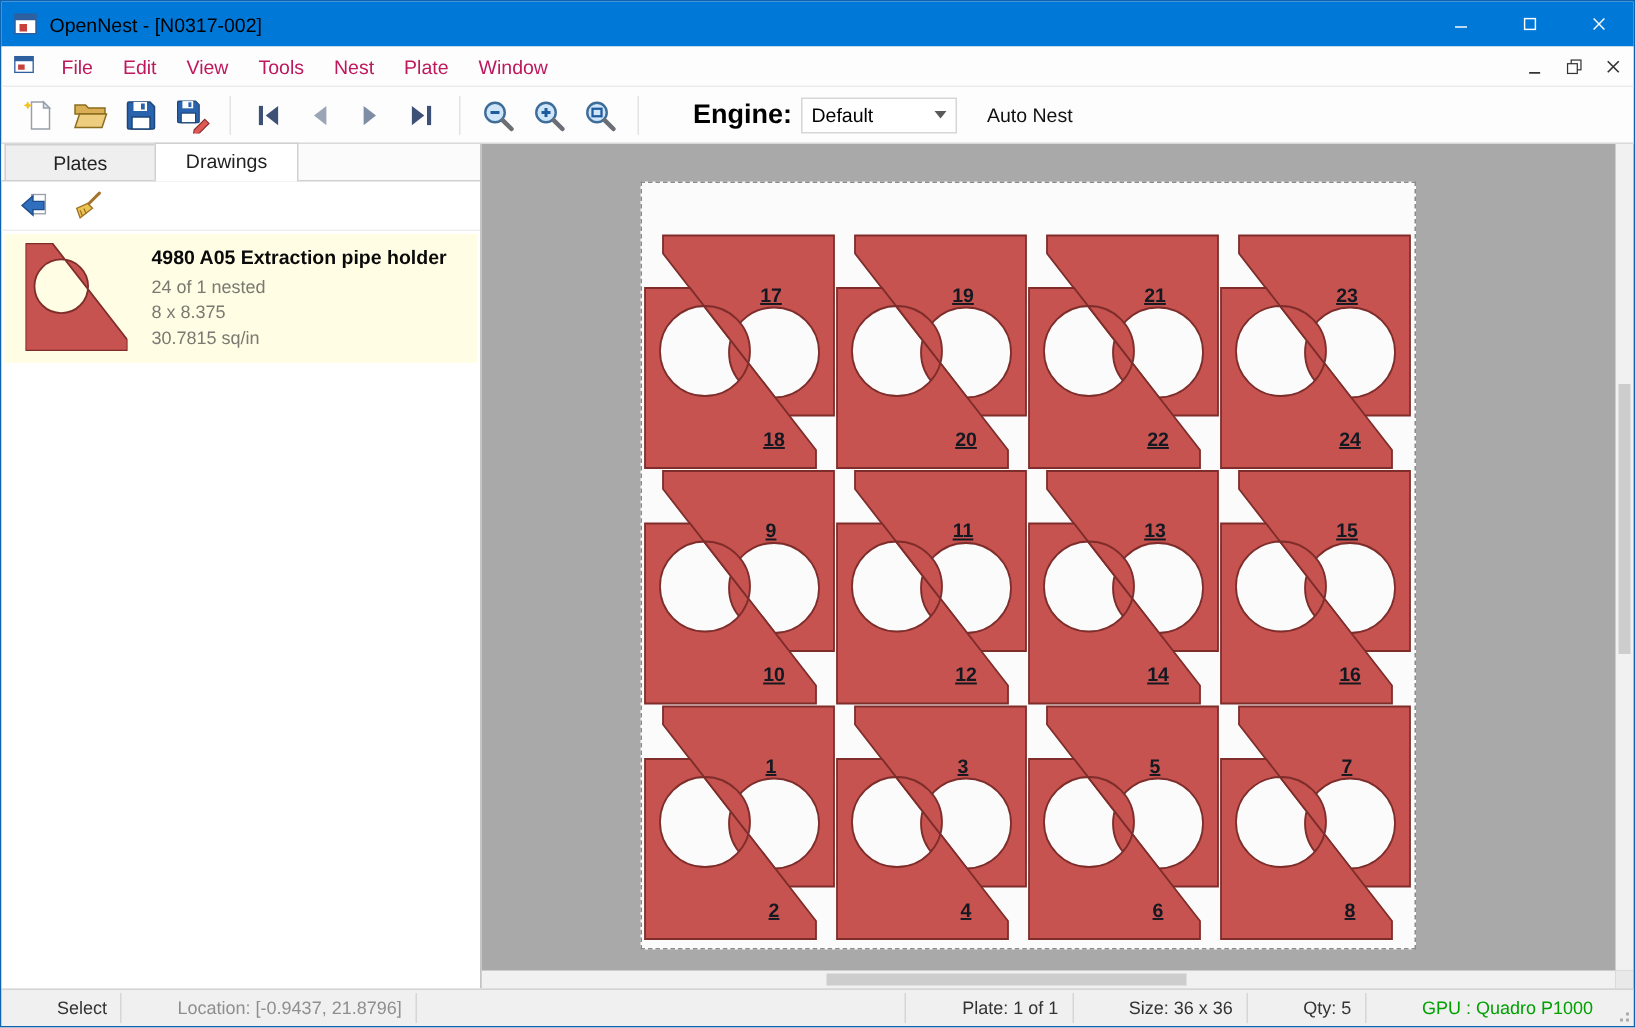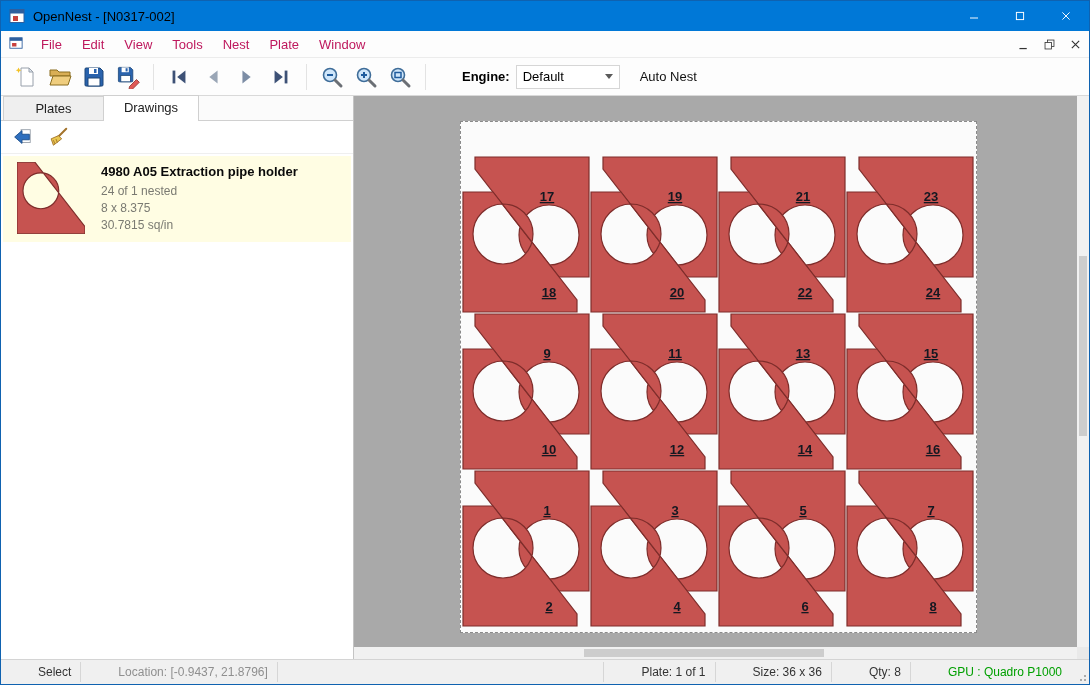--- a/index.html
+++ b/index.html
@@ -17,28 +17,28 @@
   .menubar { position:absolute; left:0; top:30px; right:0; height:26px; background:#fdfdfd; display:flex; align-items:center; }
   .menubar .mdi-doc-icon { width:16px; height:16px; margin:0 6px 0 8px; }
   .menu-item { font-size:13px; color:#be185d; padding:4px 10px; cursor:default; }
   .menubar .spacer { flex:1; }
   .mdi-btn { width:24px; height:22px; display:flex; align-items:center; justify-content:center; margin-right:2px; }
 
   
   .toolbar { position:absolute; left:0; top:56px; right:0; height:39px; background:#fdfdfd; border-top:1px solid #ececec; border-bottom:1px solid #d9d9d9; display:flex; align-items:center; padding-left:8px; }
   .tool-btn { width:34px; height:32px; display:flex; align-items:center; justify-content:center; border-radius:2px; }
   .tool-sep { width:1px; height:26px; background:#e3e3e3; margin:0 8px; }
-  .engine-label { font-size:13px; font-weight:bold; margin:0 6px 0 8px;padding-left:20px; }
+  .engine-label { font-size:18px; font-weight:bold; margin:0 6px 0 8px;padding-left:20px; }
   .engine-combo { width:104px; height:24px; background:#fff; border:1px solid #d6d6d6; display:flex; align-items:center; padding:0 6px; font-size:13px; }
   .engine-combo .combo-arrow { margin-left:auto; width:0; height:0; border-left:4px solid transparent; border-right:4px solid transparent; border-top:5px solid #5a5a5a; }
   .autonest-btn { font-size:13px; color:#111; padding:5px 10px; margin-left:10px; border-radius:2px; }
 
   
   .content { position:absolute; left:0; top:95px; right:0; bottom:25px; display:flex; }
-  .sidebar { width:353px; background:#fff; border-right:1px solid #c4c4c4; display:flex; flex-direction:column; }
+  .sidebar { width:320px; background:#fff; border-right:1px solid #c4c4c4; display:flex; flex-direction:column; }
   .tabstrip { height:25px; display:flex; align-items:flex-end; border-bottom:1px solid #d0d0d0; background:#fbfbfb; padding-left:2px; }
   .tab { font-size:13px; padding:4px 0; width:101px; text-align:center; border:1px solid #d0d0d0; border-bottom:none; background:#efefef; color:#222; margin-right:-1px; }
   .tab.active { background:#fff; position:relative; margin-bottom:-1px; padding-bottom:6px; width:96px; }
   .panel-toolbar { height:33px; display:flex; align-items:center; padding-left:6px; gap:6px; border-bottom:1px solid #efefef; }
   .panel-btn { width:30px; height:27px; display:flex; align-items:center; justify-content:center; border-radius:2px; }
 
   .drawing-item { margin:2px 2px 0 2px; background:#FFFDE3; display:flex; padding:8px 6px; height:86px;align-items:flex-end; }
   .thumb-box { width:84px; display:flex; align-items:center; justify-content:center; }
   .drawing-info { flex:1; padding-left:8px; padding-top:2px; }
   .drawing-title { font-size:13px; font-weight:bold; color:#0a0a0a; margin-bottom:4px; }
@@ -345,21 +345,21 @@
     <span class="status-cell">Select</span>
     <span class="status-sep"></span>
     <span class="status-cell status-location">Location: [-0.9437, 21.8796]</span>
     <span class="status-sep"></span>
     <span class="status-spacer"></span>
     <span class="status-sep"></span>
     <span class="status-cell">Plate: 1 of 1</span>
     <span class="status-sep"></span>
     <span class="status-cell">Size: 36 x 36</span>
     <span class="status-sep"></span>
-    <span class="status-cell">Qty: 8</span>
+    <span class="status-cell">Qty: 5</span>
     <span class="status-sep"></span>
     <span class="status-cell status-gpu">GPU : Quadro P1000</span>
     <span class="grip">
       <svg width="10" height="10" viewBox="0 0 10 10">
           <g fill="#ababab">
             <rect x="7" y="7" width="2" height="2"></rect>
             <rect x="7" y="3" width="2" height="2"></rect>
             <rect x="3" y="7" width="2" height="2"></rect>
           </g>
         </svg>

